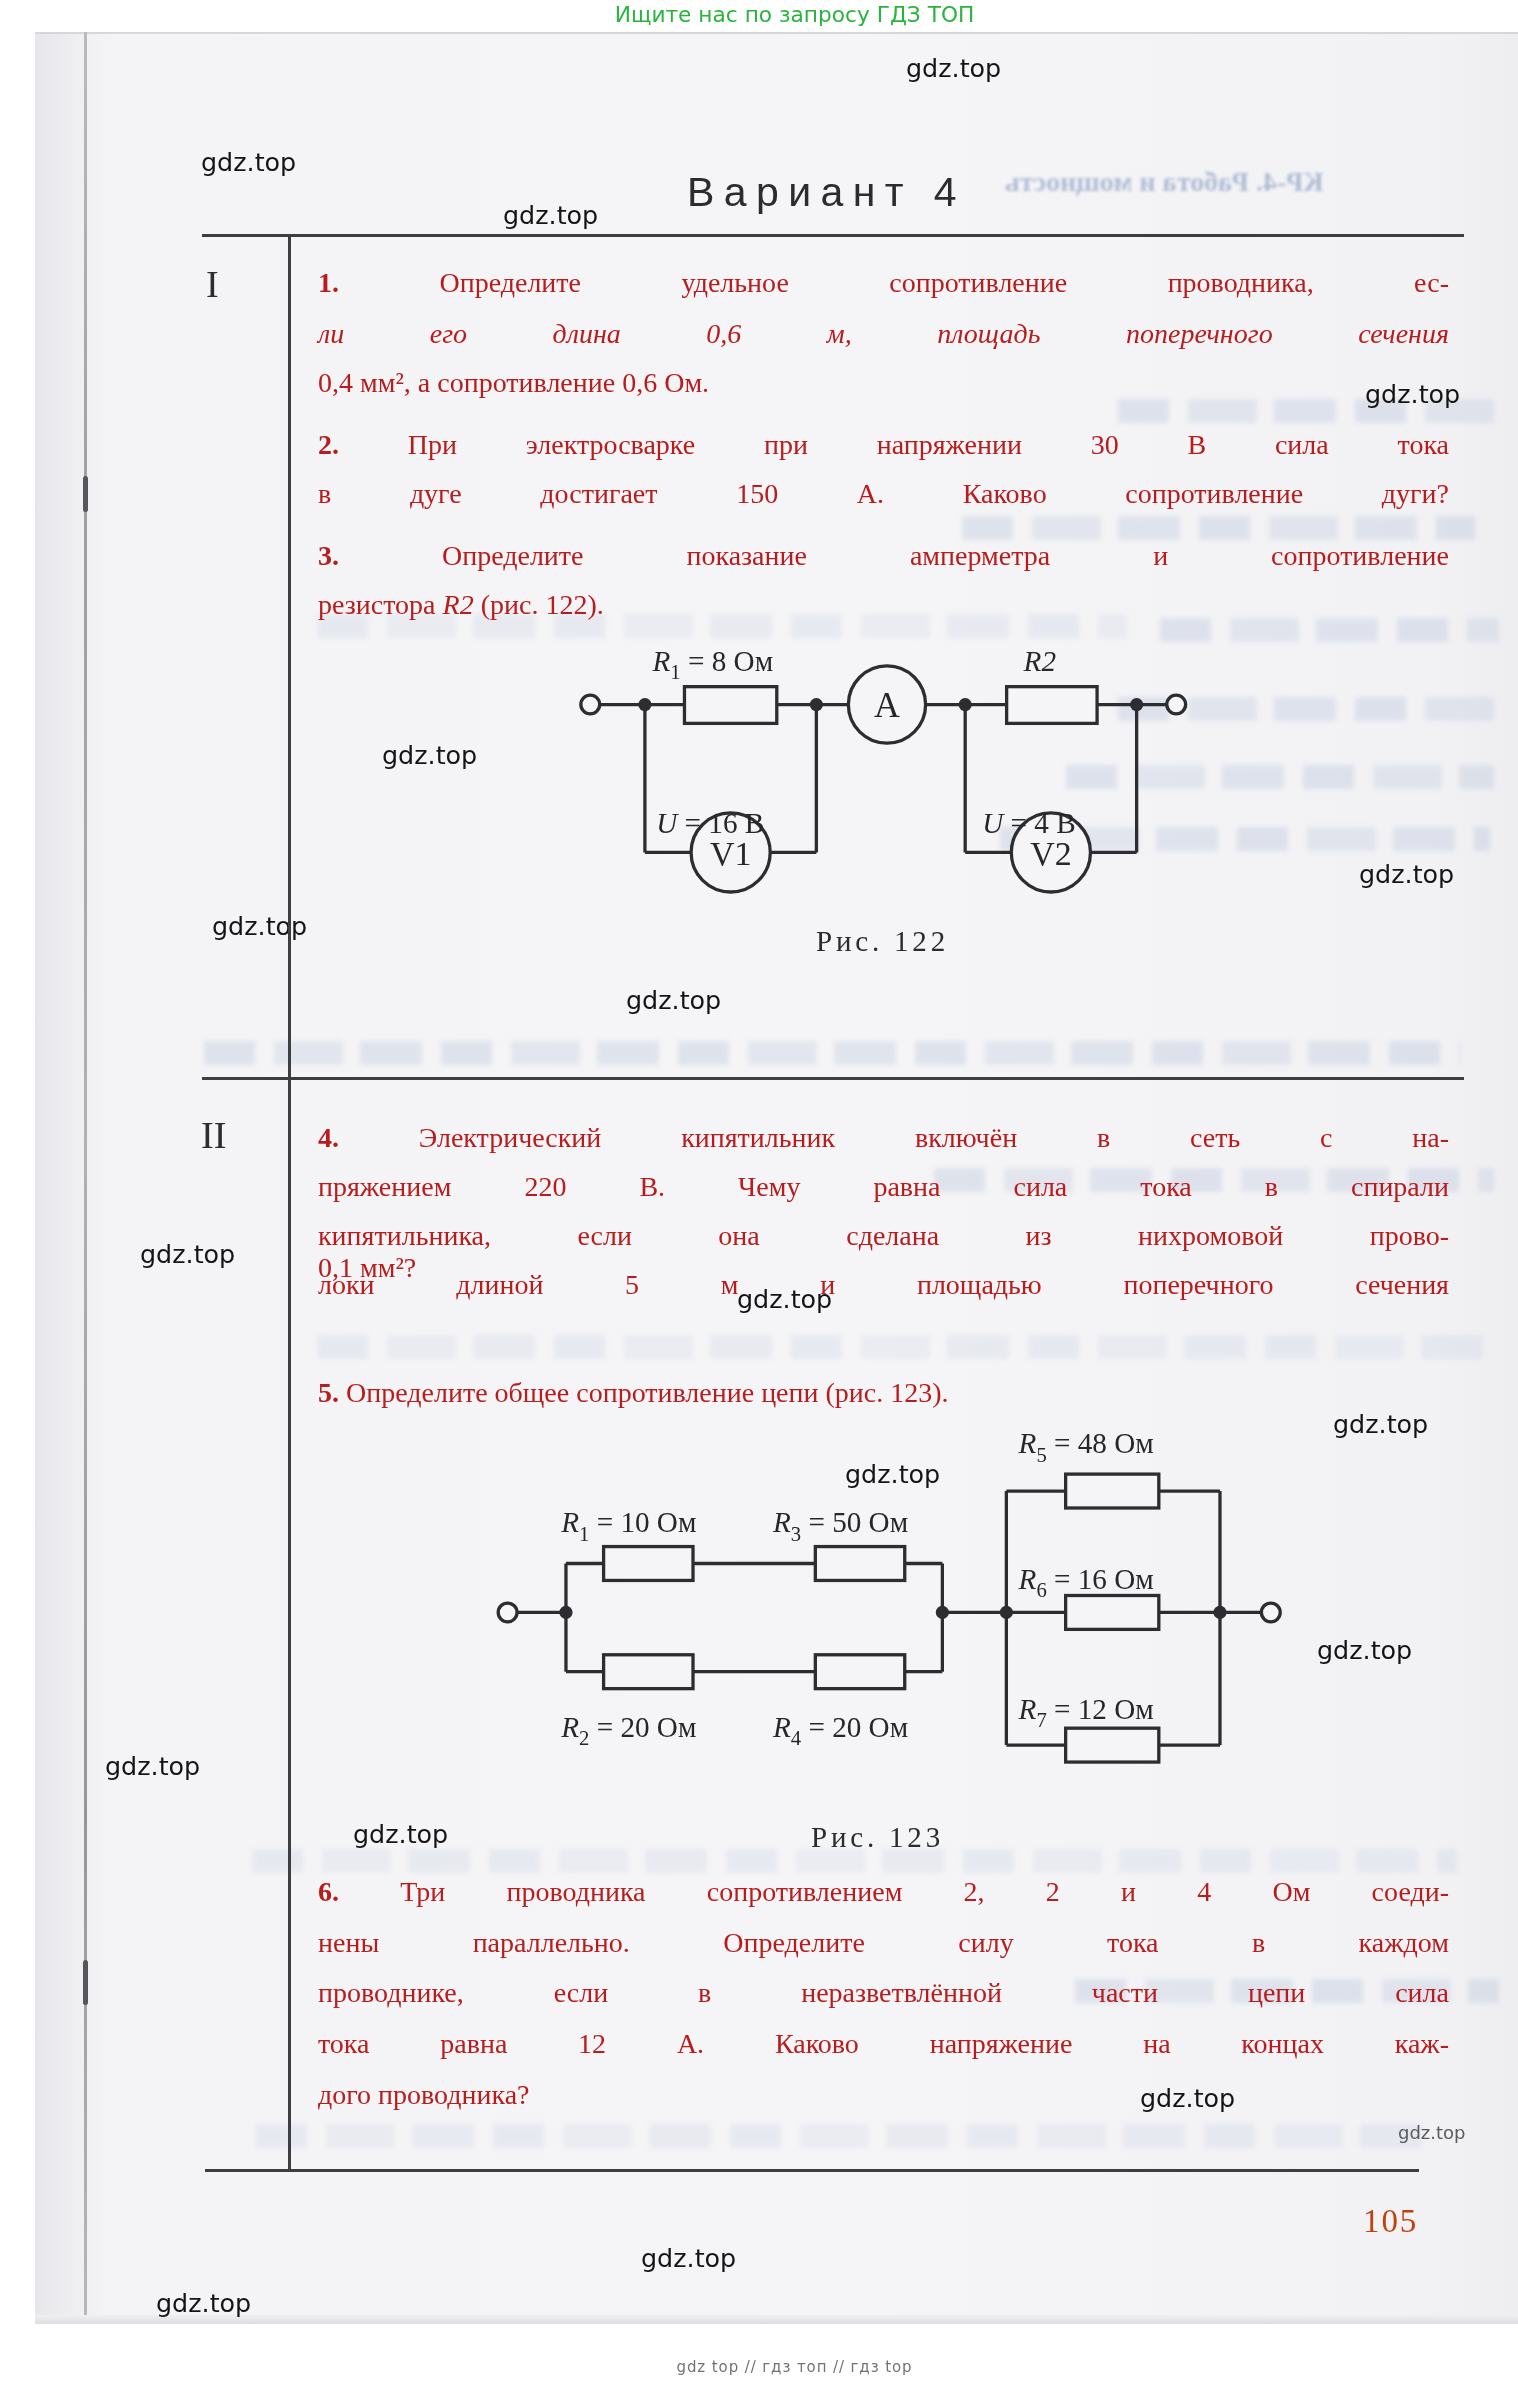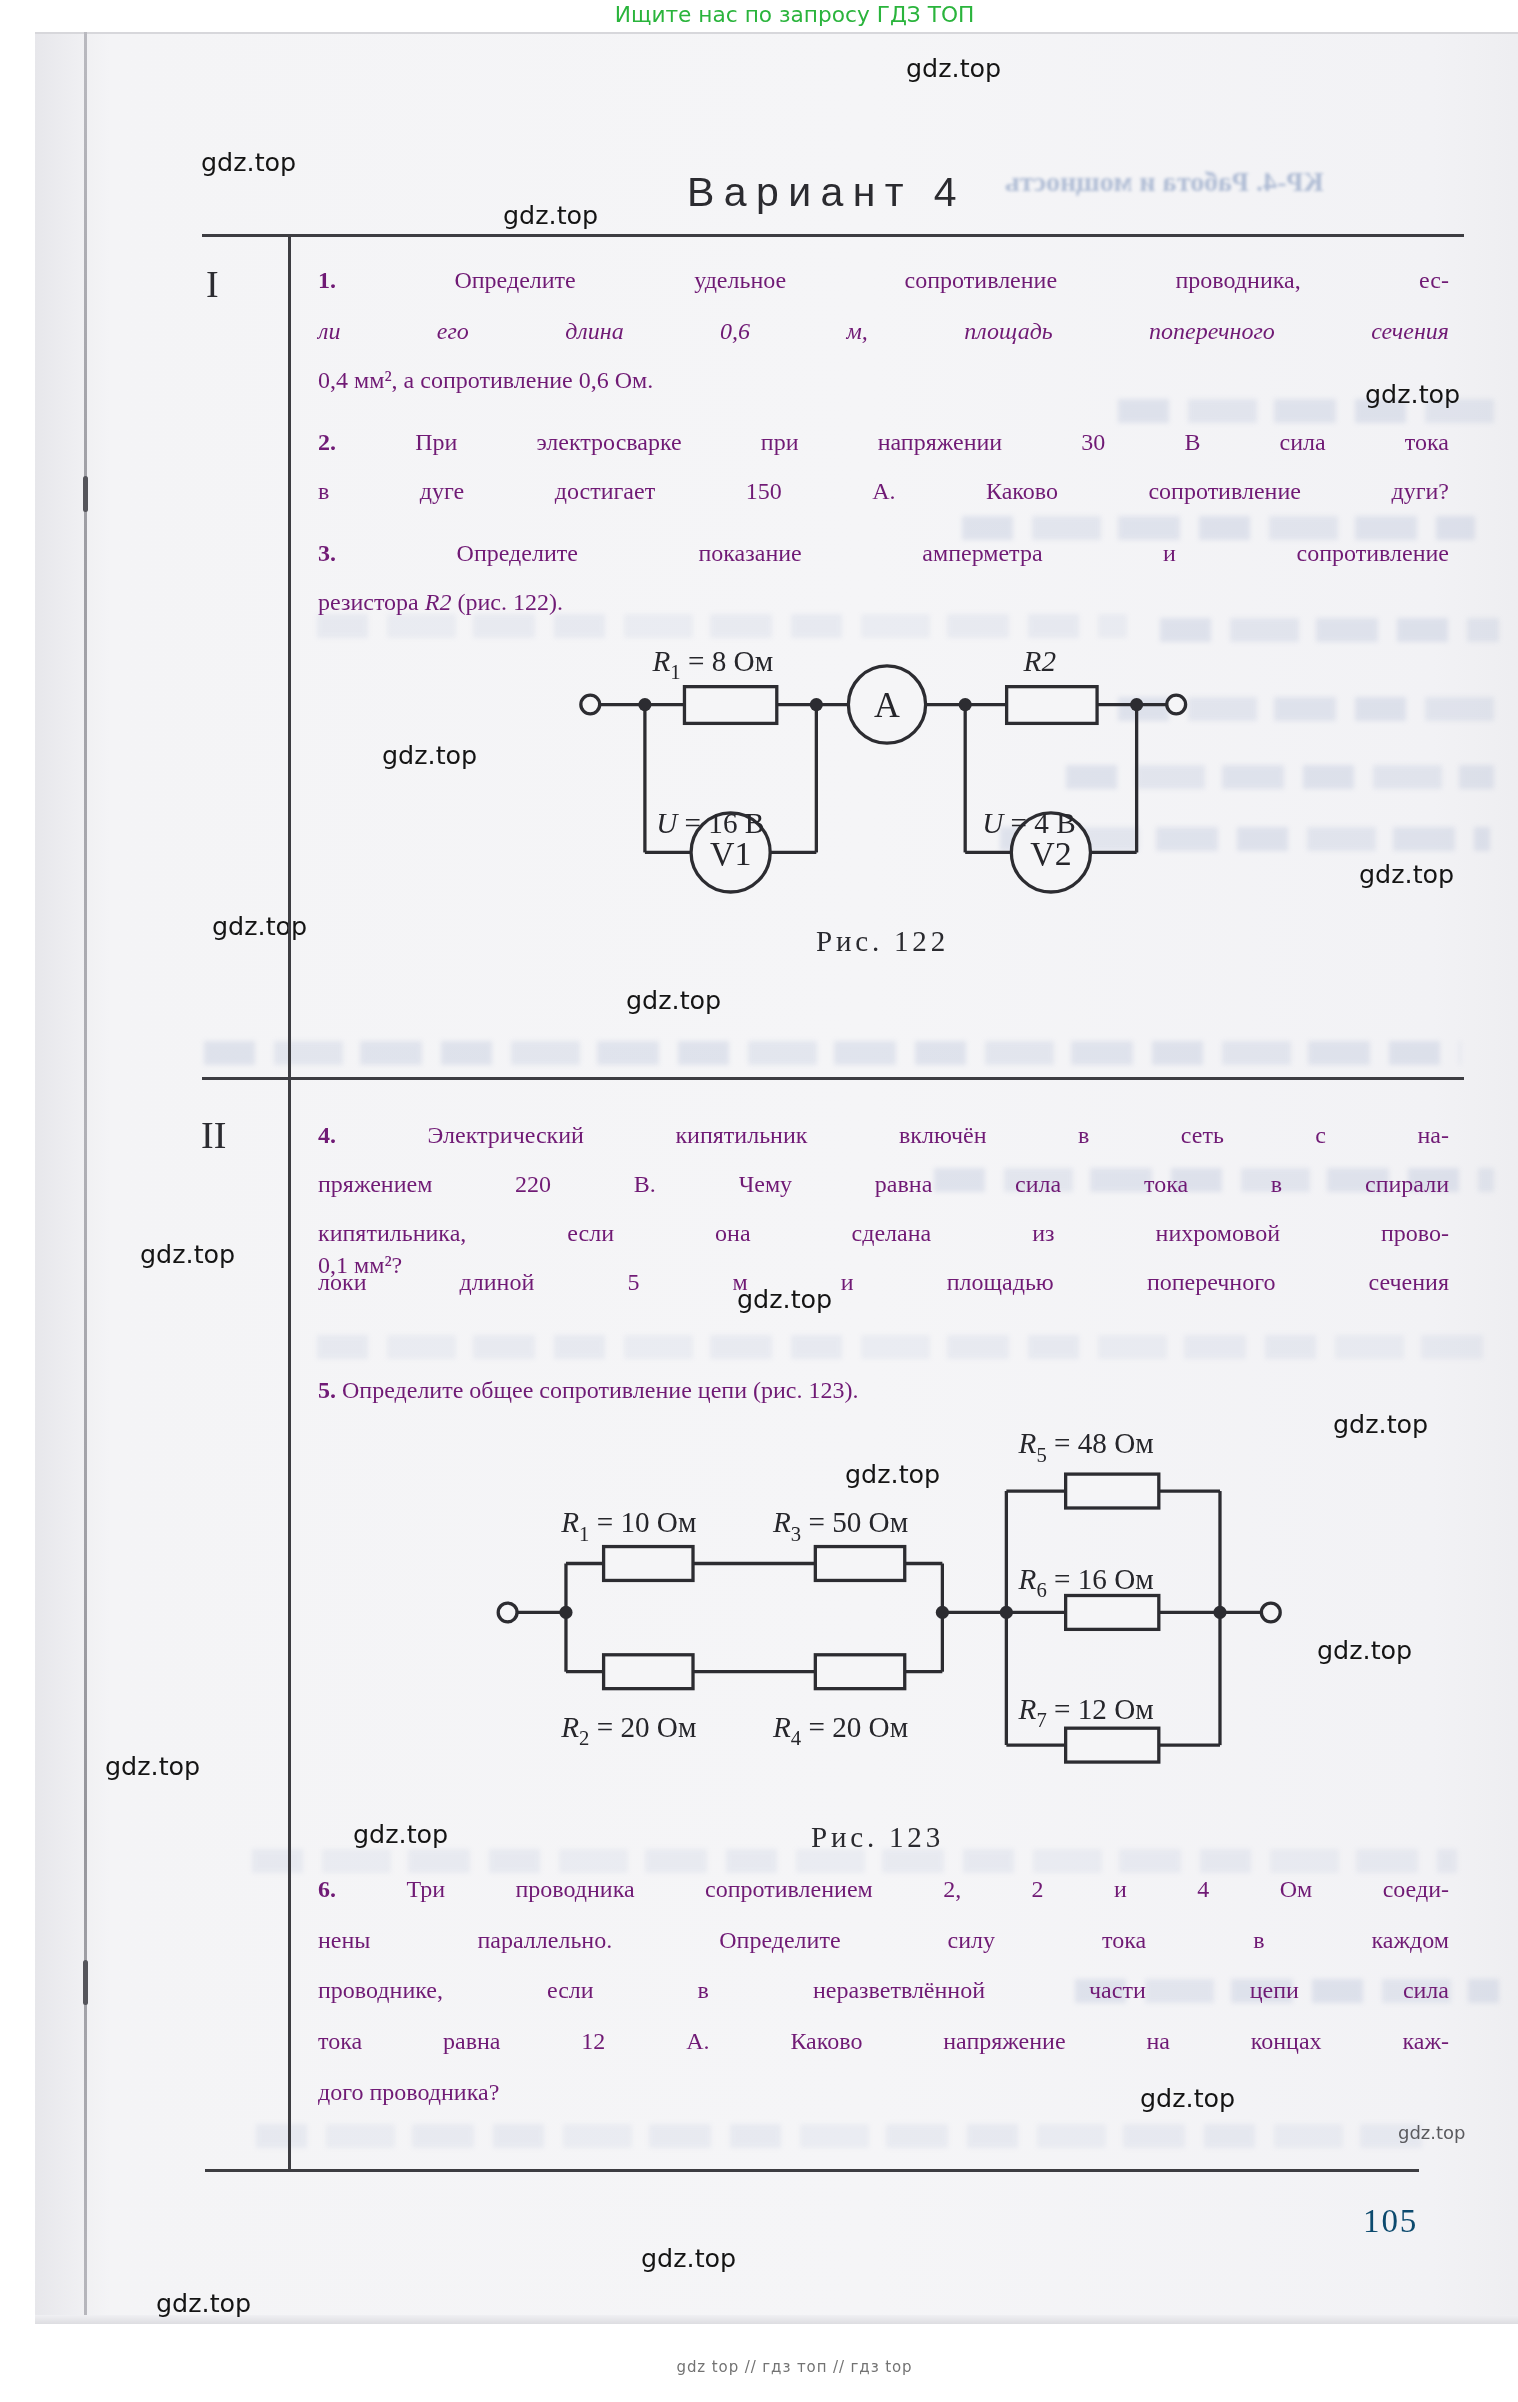--- a/index.html
+++ b/index.html
@@ -22,27 +22,27 @@
   .wm{position:absolute;font-family:"DejaVu Sans", sans-serif;font-size:25.4px;color:#141414;white-space:nowrap;}
   .wm.small{font-size:18px;color:#5a5a5e;}
 
   .rule{position:absolute;background:#3d3d42;}
 
   .page-title{position:absolute;left:603px;top:169px;width:377px;text-align:center;
          font-family:"Liberation Sans", sans-serif;font-size:41px;letter-spacing:9.4px;color:#2b2b30;}
 
   .numeral{position:absolute;font-size:38px;color:#2c2c31;font-family:"Liberation Serif", serif;}
 
-  .bl{position:absolute;left:283px;width:1131px;font-size:24px;color:#701a75;white-space:nowrap;}
+  .bl{position:absolute;left:283px;width:1131px;font-size:28px;color:#b91c1c;white-space:nowrap;}
   .bl.just{white-space:normal;text-align:justify;text-align-last:justify;}
   .bl b{font-weight:bold;}
   .bl i{font-style:italic;}
 
   .caption{position:absolute;font-size:29px;color:#2a2a2f;letter-spacing:3.8px;white-space:nowrap;}
-  .pagenum{position:absolute;left:1328px;top:2203px;font-size:33px;letter-spacing:1.9px;color:#0c4a6e;}
+  .pagenum{position:absolute;left:1328px;top:2203px;font-size:33px;letter-spacing:1.9px;color:#c2410c;}
 
   .bleed-bar{position:absolute;height:23.5px;filter:blur(2.8px);opacity:.55;
      background:repeating-linear-gradient(90deg,
         rgba(128,148,190,.34) 0 51px, rgba(128,148,190,0) 51px 70px,
         rgba(128,148,190,.28) 70px 139px, rgba(128,148,190,0) 139px 156px,
         rgba(128,148,190,.32) 156px 218px, rgba(128,148,190,0) 218px 237px);}
   .bleed-bar.light{opacity:.34;}
   .bleed-text{position:absolute;font-family:"Liberation Serif", serif;font-weight:bold;font-size:28px;
      color:rgba(108,134,180,.5);transform:scaleX(-1);filter:blur(1.4px);white-space:nowrap;}
 

